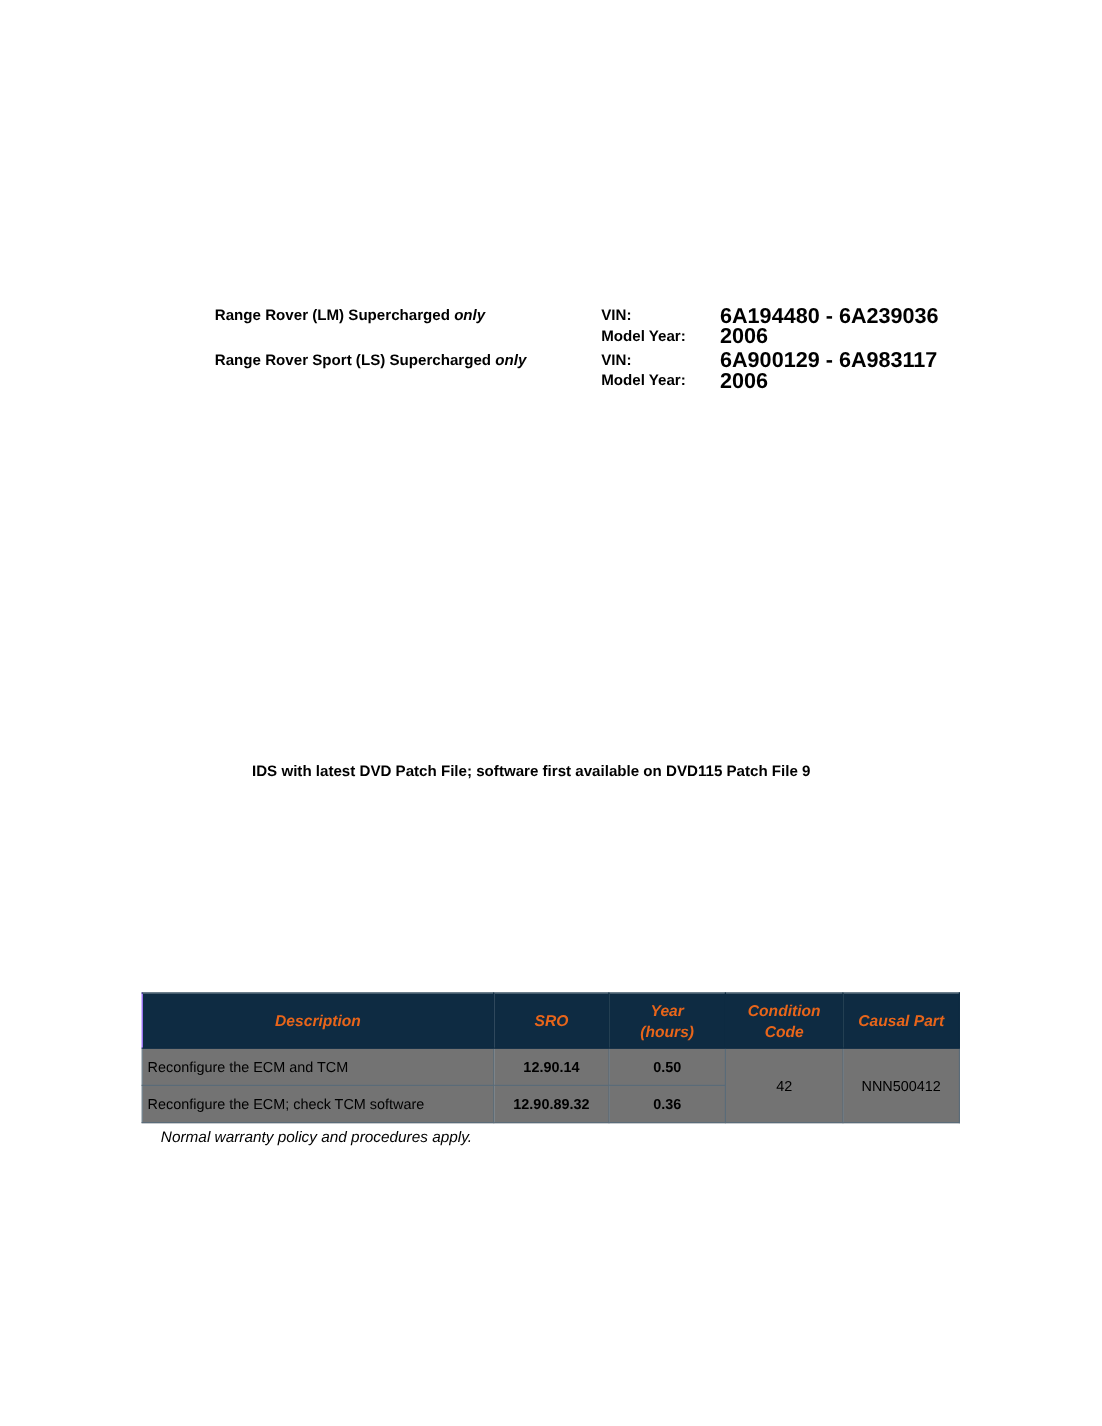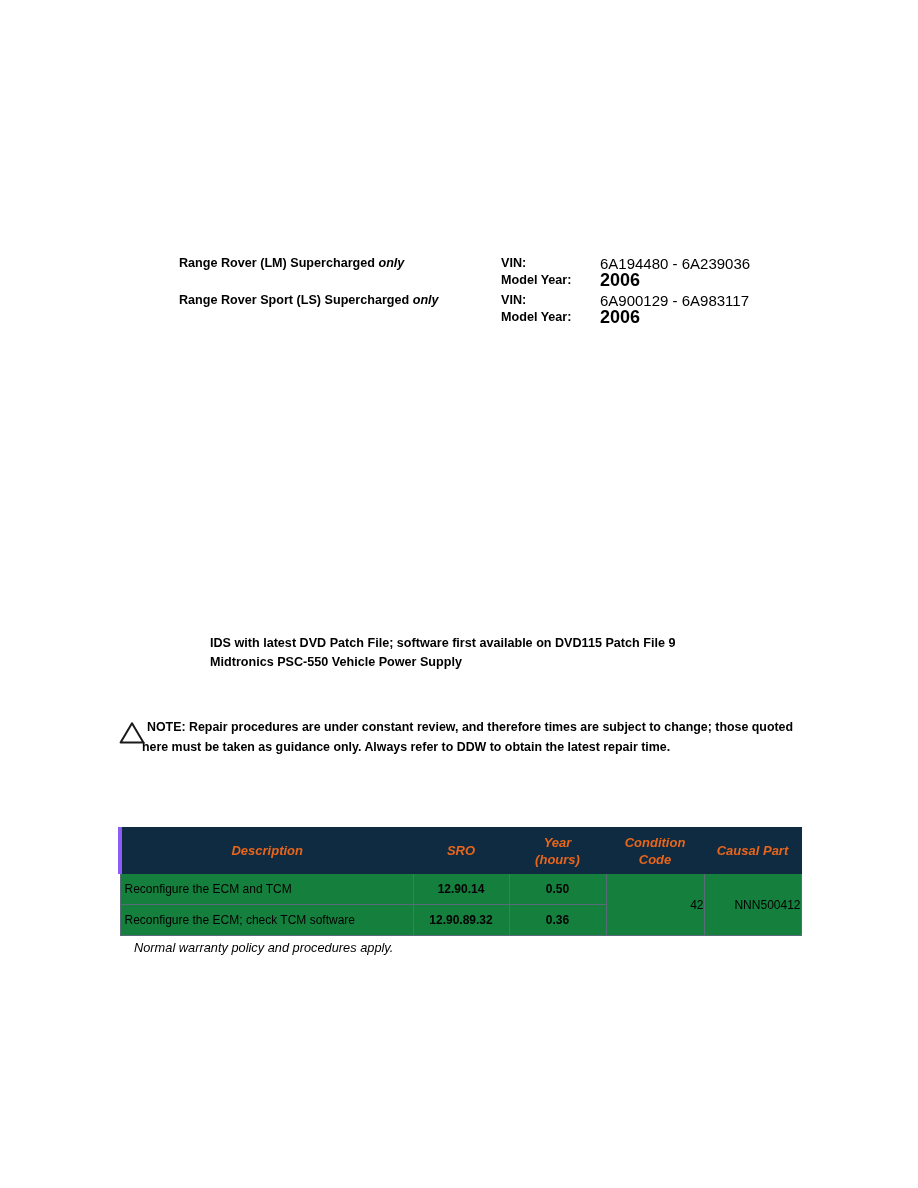--- a/index.html
+++ b/index.html
@@ -51,22 +51,22 @@
     top: 0;
     font-size: 12.6px;
     font-weight: bold;
     line-height: 17px;
     white-space: nowrap;
   }
   .vin-value {
     position: absolute;
     left: 421px;
     top: 0;
-    font-size: 15px;
-    font-weight: normal;
+    font-size: 18px;
+    font-weight: bold;
     line-height: 17px;
     white-space: nowrap;
   }
   .my-label {
     position: absolute;
     left: 322px;
     top: 17px;
     font-size: 12.6px;
     font-weight: bold;
     line-height: 17px;
@@ -147,39 +147,38 @@
     background: #0e2b42;
     color: #e8651a;
     border-color: #0e2b42;
     font-size: 13px;
     font-weight: bold;
     font-style: italic;
     text-align: center;
     height: 45px;
     line-height: 17px;
   }
-  .claims-table thead th.first { border-left: 4px solid #8b5cf6; }
+  .claims-table thead th.first { border-left: 1px solid #8b5cf6; }
   .claims-table tbody td {
     height: 30px;
     font-size: 12px;
     text-align: center;
-    background: #15803d;
+    background: #737373;
   }
   .claims-table tbody td.desc {
     text-align: left;
     padding-left: 4px;
     font-weight: normal;
   }
   .claims-table tbody td.sro,
   .claims-table tbody td.time {
     font-weight: bold;
   }
   .claims-table tbody td.span-cell {
     font-weight: normal;
-    text-align: right;
   }
   .col-desc { width: 293px; }
   .col-sro  { width: 96px; }
   .col-time { width: 97px; }
   .col-cond { width: 98px; }
   .col-part { width: 97px; }
 
   
   .warranty-note {
     position: absolute;
@@ -218,29 +217,22 @@
       <div class="vin-label">VIN:</div>
       <div class="vin-value">6A900129 - 6A983117</div>
       <div class="my-label">Model Year:</div>
       <div class="my-value">2006</div>
     </div>
 
   </div>
 
   <div class="tools-block">
     <div class="tools-line">IDS with latest DVD Patch File; software first available on DVD115 Patch File 9</div>
-    <div class="tools-line">Midtronics PSC-550 Vehicle Power Supply</div>
   </div>
 
-  <div class="note-block">
-    <svg class="note-triangle" viewBox="0 0 30 26" aria-hidden="true">
-      <path d="M14 3.2 L25.4 22.4 L2.6 22.4 Z" fill="none" stroke="#1a1a1a" stroke-width="2" stroke-linejoin="round" stroke-linecap="round"></path>
-    </svg>
-    <p class="note-text">NOTE:  Repair procedures are under constant review, and therefore times are subject to change; those quoted here must be taken as guidance only. Always refer to DDW to obtain the latest repair time.</p>
-  </div>
 
 
   <table class="claims-table">
     <colgroup>
       <col class="col-desc">
         <col class="col-sro">
         <col class="col-time">
         <col class="col-cond">
         <col class="col-part">
     </colgroup>

